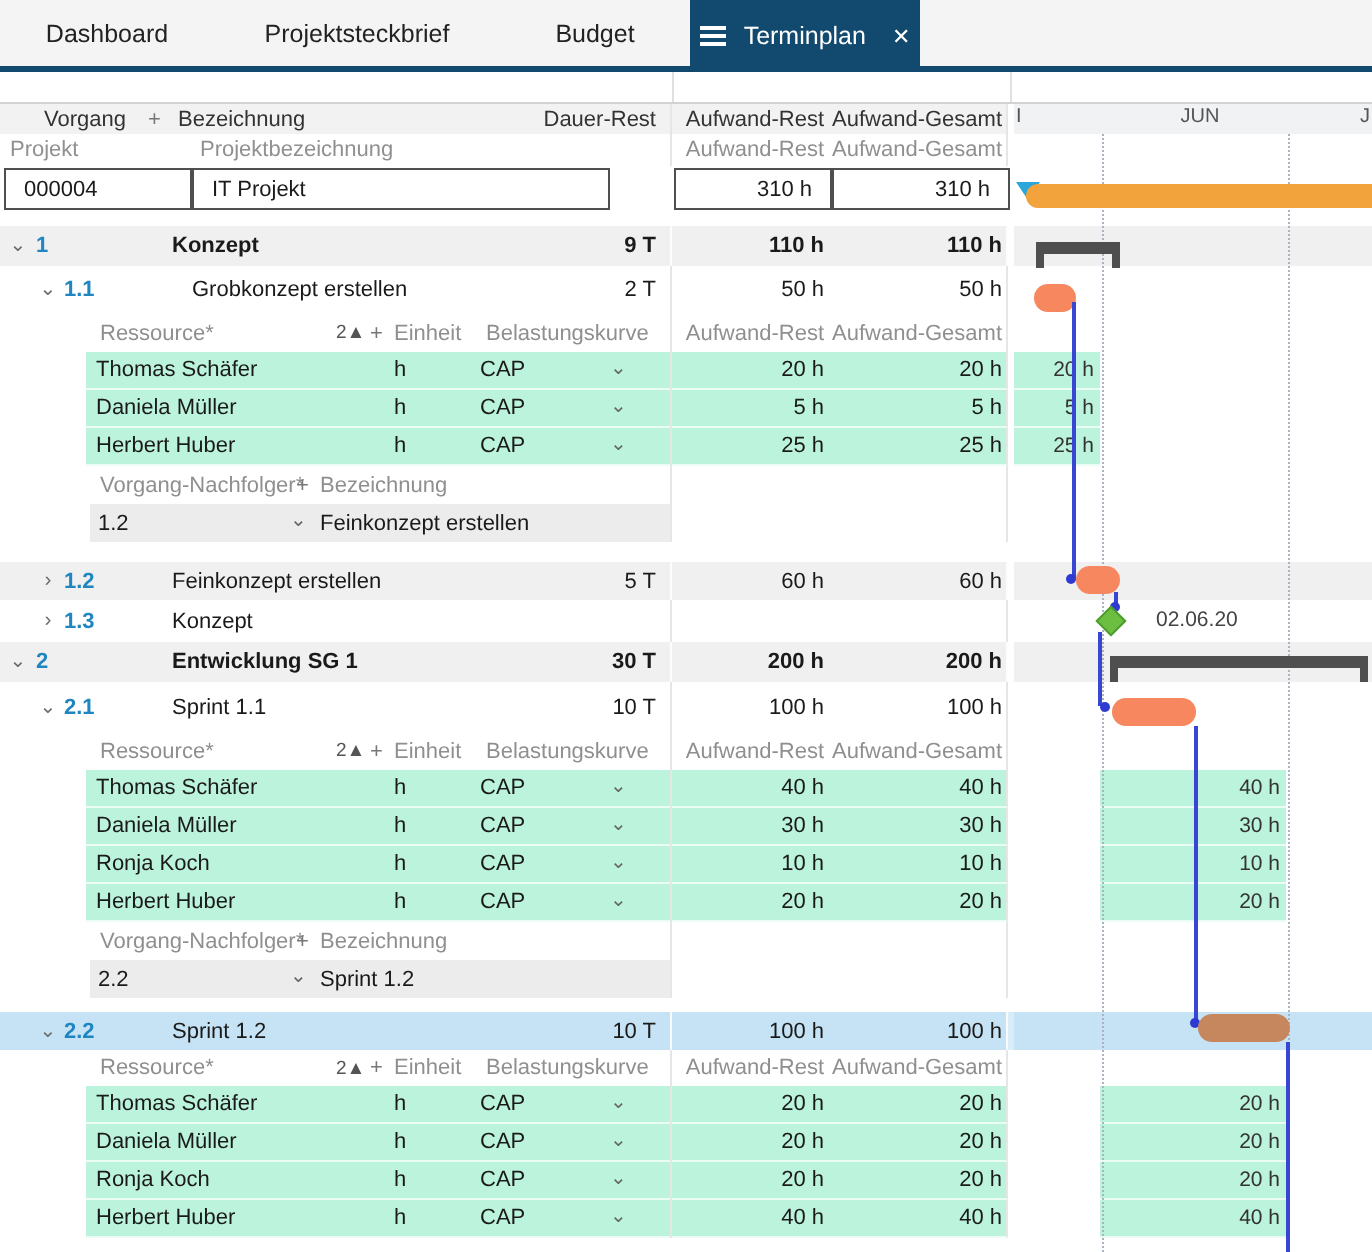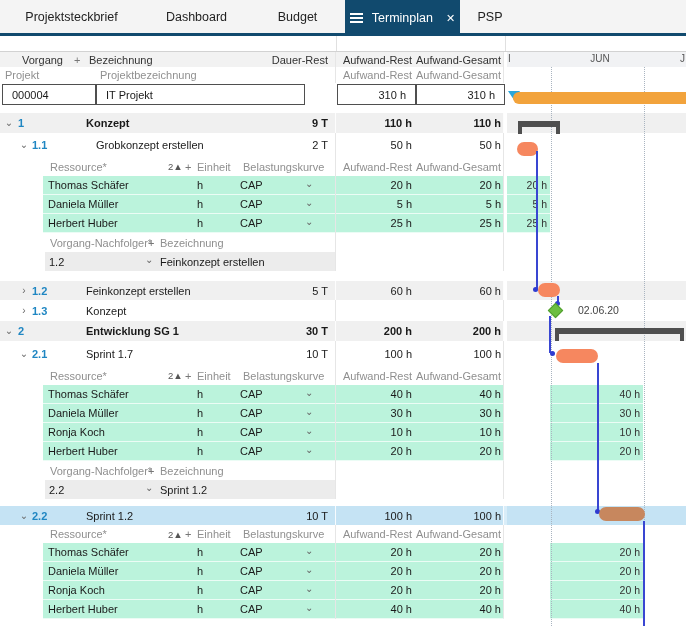--- a/index.html
+++ b/index.html
@@ -62,41 +62,38 @@
   .tri{position:absolute;width:0;height:0;border-left:6px solid transparent;border-right:6px solid transparent;border-top:9px solid #2aa6da;}
   .diamond{position:absolute;width:11px;height:11px;background:#6cbe41;border:1px solid #4f9d2f;transform:rotate(45deg);}
   .msLbl{position:absolute;font-size:10.5px;color:#444;}
 </style>
 </head>
 <body>
 
 <div id="app">
 
   <div id="tabbar">
+    <div class="tab" style="width:107px">
+        <span>Dashboard</span>
+      </div>
     <div class="tab" style="width:143px">
         <span>Projektsteckbrief</span>
-      </div>
-    <div class="tab" style="width:107px">
-        <span>Dashboard</span>
       </div>
     <div class="tab" style="width:95px">
         <span>Budget</span>
       </div>
     <div class="tab active" style="width:115px">
       <span class="burger">
           <i></i>
           <i></i>
           <i></i>
         </span>
       <span>Terminplan</span>
       <span class="close">✕</span>
     </div>
-    <div class="tab" style="width:60px">
-        <span>PSP</span>
-      </div>
   </div>
   <div id="tabline"></div>
 
   <div class="vline" style="left:336px;height:15px"></div>
   <div class="vline" style="left:505px;height:15px"></div>
 
   <div id="grid">
       <div class="row hdr1">
         <div class="cL">
           <div style="padding-left:22px">Vorgang</div>
@@ -269,21 +266,21 @@
         </div>
         <div class="cR bold">200 h</div>
         <div class="cG bold">200 h</div>
         <div class="gap3"></div>
         <div class="cT"></div>
       </div>
       <div class="row row" style="height:25px">
         <div class="cL">
           <div style="position:absolute;left:17px;top:50%;transform:translateY(-55%);width:14px;text-align:center;color:#6b6b6b;font-size:10px">⌄</div>
           <div style="position:absolute;left:32px;" class="num">2.1</div>
-          <div style="position:absolute;left:86px;">Sprint 1.7</div>
+          <div style="position:absolute;left:86px;">Sprint 1.1</div>
           <div style="position:absolute;right:7px;">10 T</div>
         </div>
         <div class="cR">100 h</div>
         <div class="cG">100 h</div>
         <div class="gap3"></div>
         <div class="cT"></div>
       </div>
       <div class="row" style="height:19px">
         <div class="cL grayTxt">
           <div style="position:absolute;left:50px">Ressource*</div>

